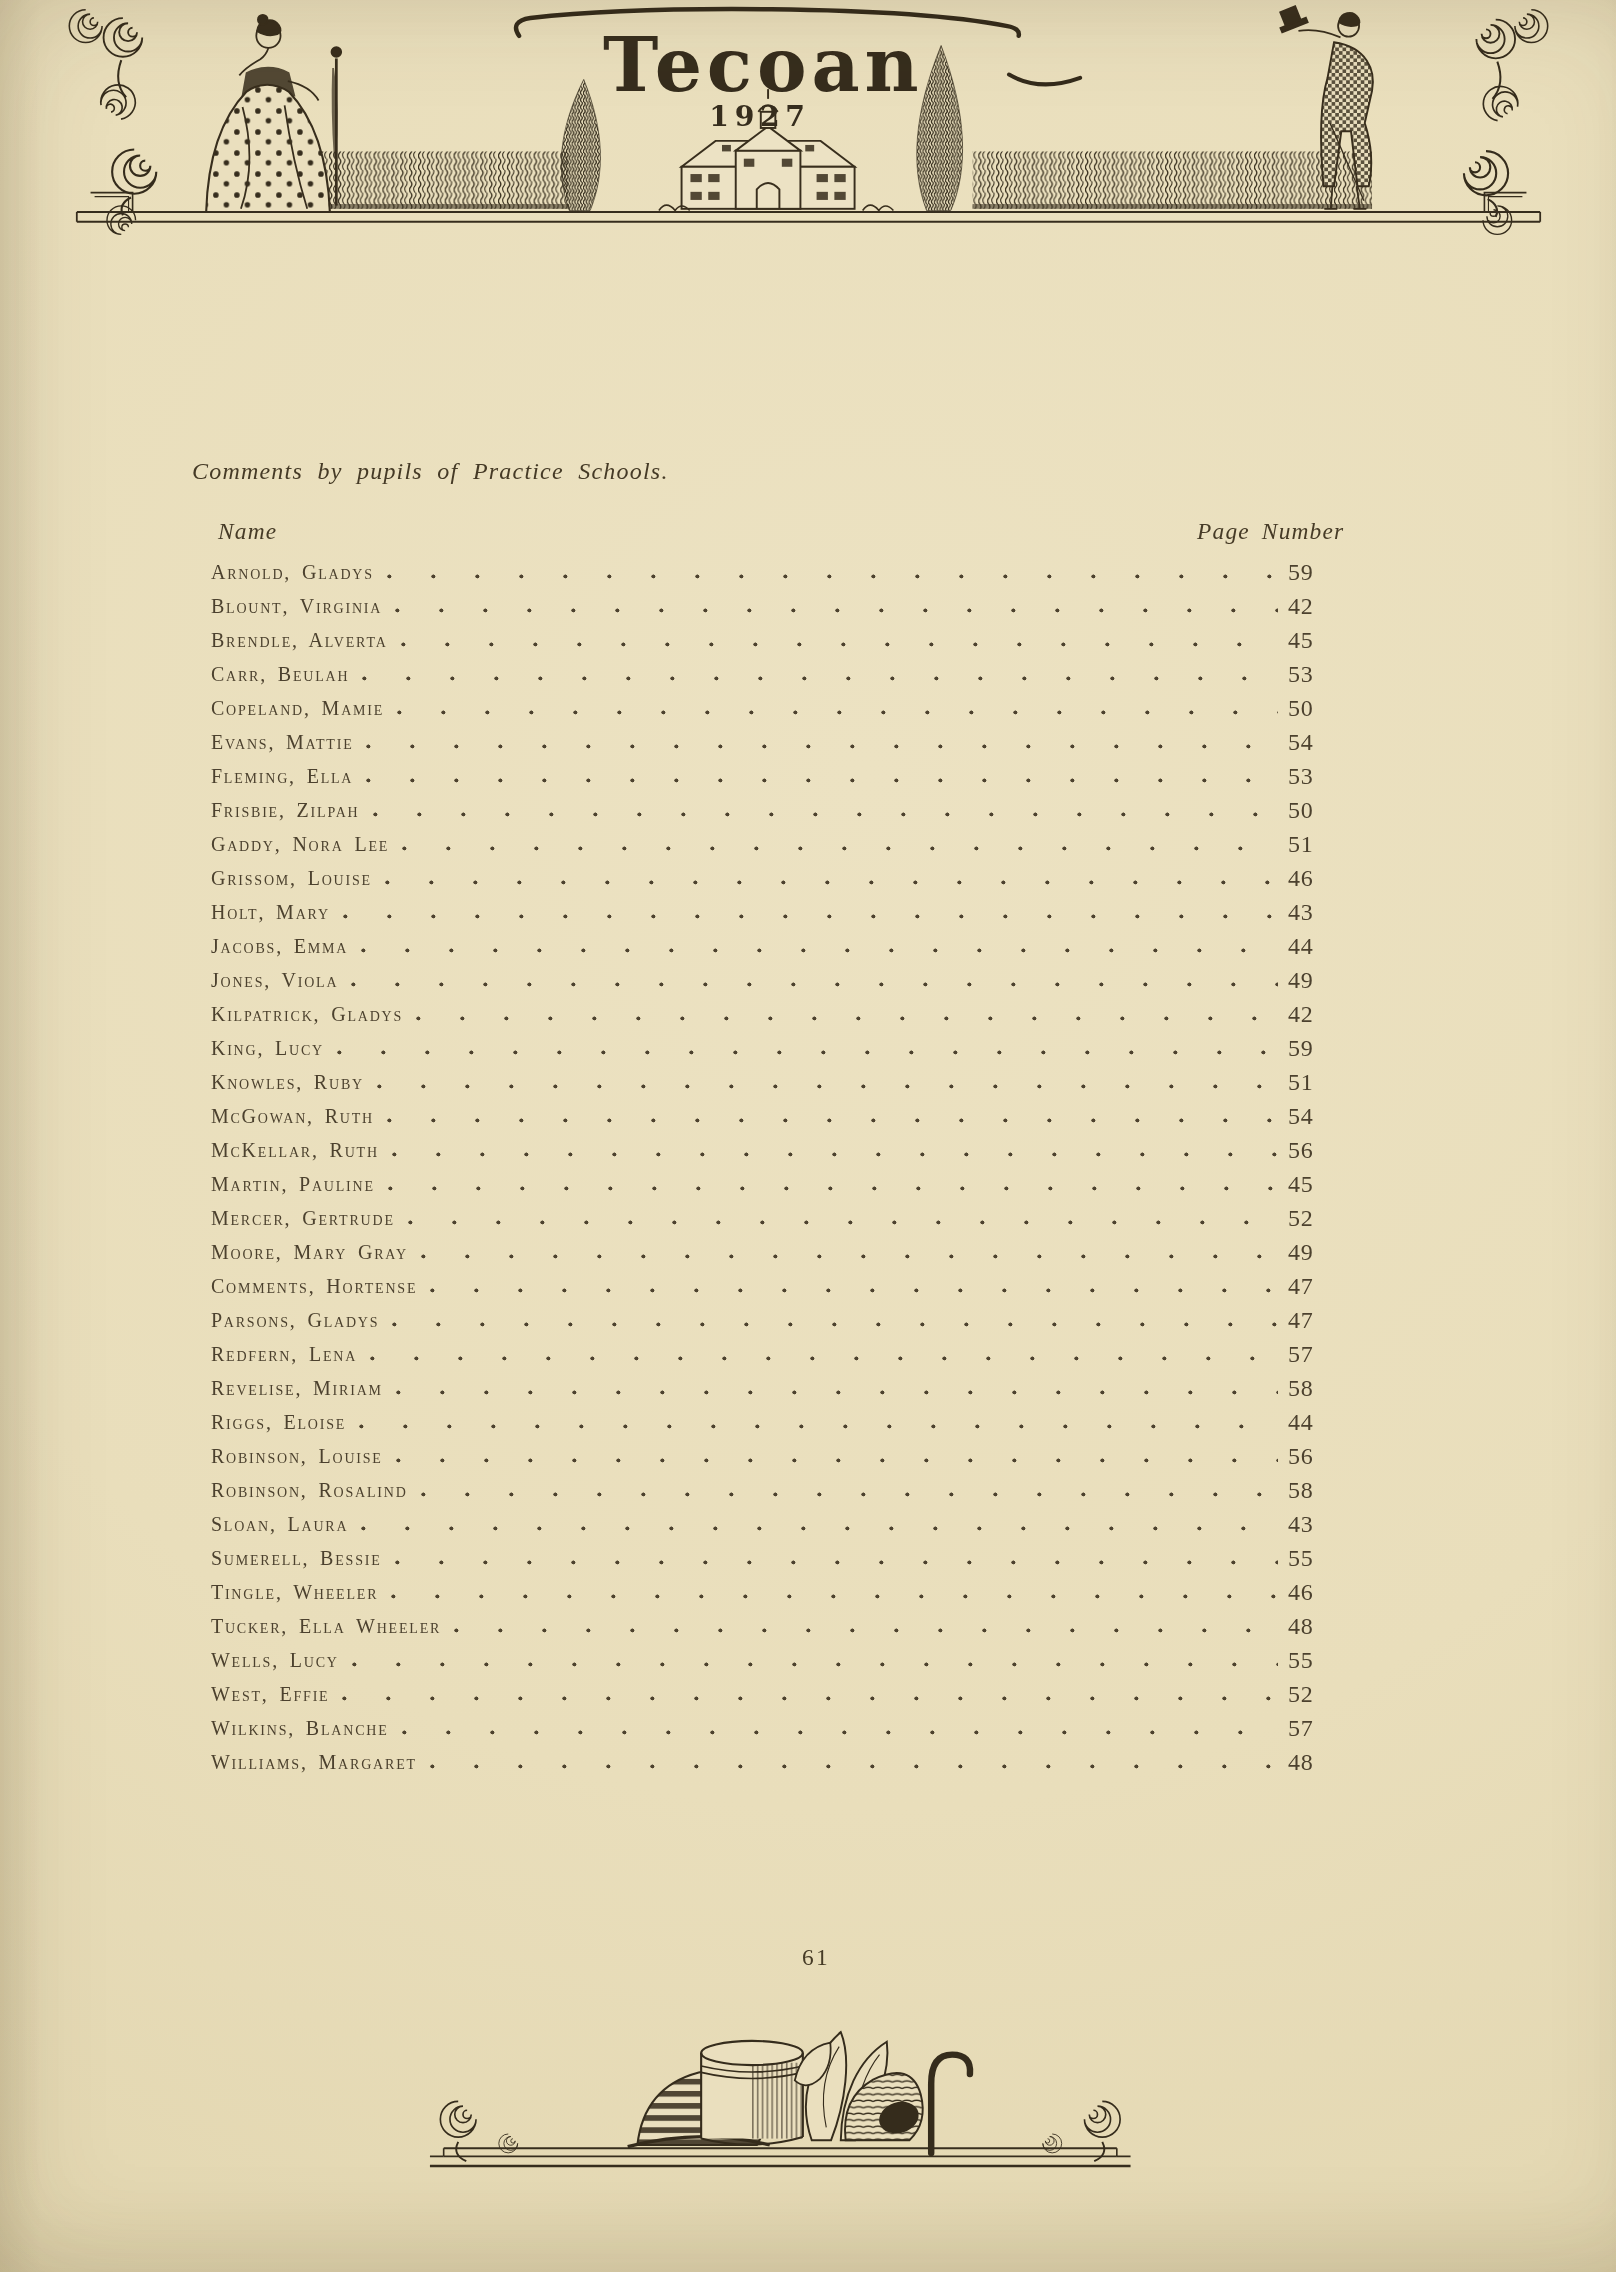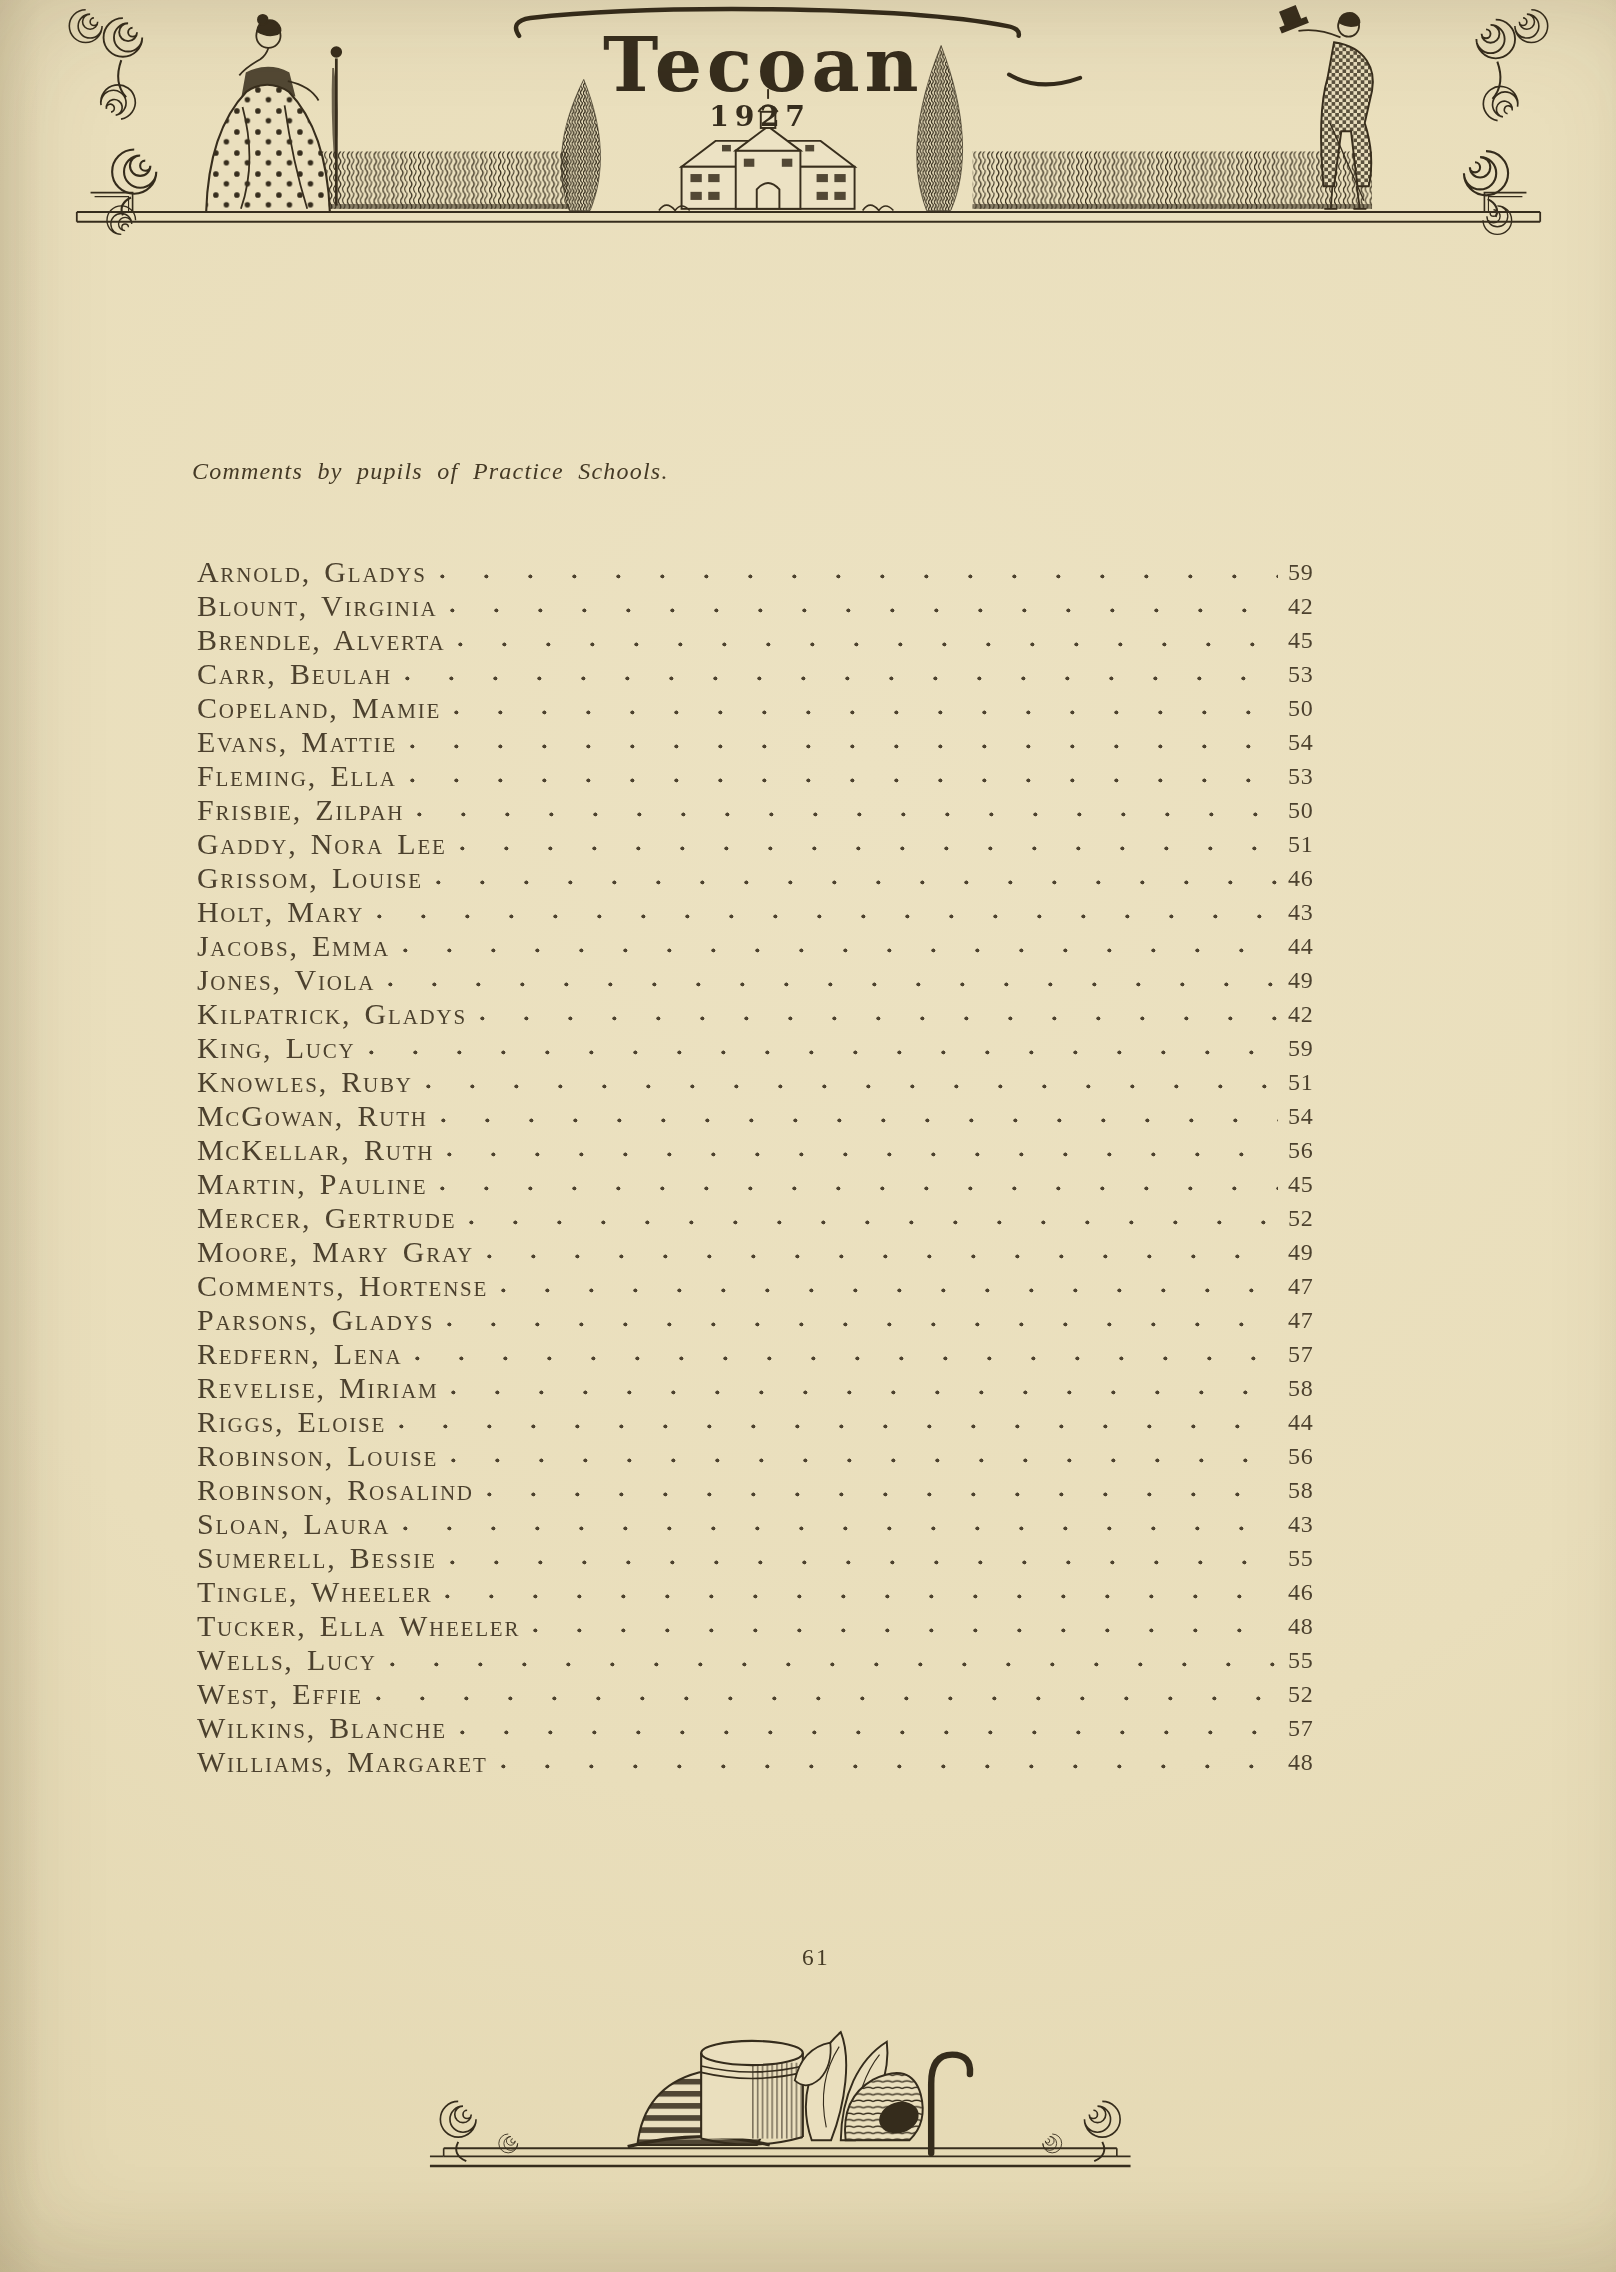--- a/index.html
+++ b/index.html
@@ -41,22 +41,22 @@
   .colhead{
     position:absolute;top:518px;left:0;width:100%;
     display:flex;justify-content:space-between;
     font-style:italic;font-size:23.4px;letter-spacing:1.2px;color:#463b27;
   }
   .colhead .ch-name{padding-left:26px;}
   .colhead .ch-page{padding-right:1.6px;word-spacing:4.9px;}
   .rows{position:absolute;top:555px;left:0;width:100%;}
   .row{display:flex;height:34px;line-height:34px;}
   .nm{
-    font-variant:small-caps;font-size:30px;letter-spacing:1.8px;word-spacing:4px;
-    color:var(--ink-soft);white-space:nowrap;padding-left:4.9px;
+    font-variant:small-caps;font-size:20px;letter-spacing:1.8px;word-spacing:4px;
+    color:var(--ink-soft);white-space:nowrap;padding-left:4.9px;margin-left:14px;
   }
   .lead{flex:1;position:relative;}
   .lead::after{
     content:"";position:absolute;left:13px;right:9.7px;bottom:9px;height:7.3px;
     background-image:radial-gradient(circle at 2.4px 3.6px, rgba(60,49,31,.9) 1.8px, rgba(60,49,31,0) 2.3px);
     background-size:44px 7.3px;background-repeat:repeat-x;
   }
   .pg{width:58px;text-align:left;font-size:24px;letter-spacing:0.8px;color:var(--ink-soft);}
   .folio{
     position:absolute;top:1944px;left:0;width:100%;text-align:center;
@@ -187,20 +187,24 @@
       <path d="M95 274H1905" stroke-width="2.2"></path>
       <path d="M95 262v12M1905 262v12" stroke-width="2.2"></path>
       <path d="M112 238h52v24M1888 238h-52v24" stroke-width="2"></path>
       <path d="M117 243h42v19M1883 243h-42v19" stroke-width="1.4"></path>
     </g>
   </svg>
 
   <div class="main">
     <div class="subtitle">Comments by pupils of Practice Schools.</div>
 
+    <div class="colhead">
+      <span class="ch-name">Name</span>
+      <span class="ch-page">Page Number</span>
+    </div>
 
     <div class="rows" id="rows">
   <div class="row">
     <span class="nm">Arnold, Gladys</span>
     <span class="lead"></span>
     <span class="pg">59</span>
   </div>
 
   <div class="row">
     <span class="nm">Blount, Virginia</span>

